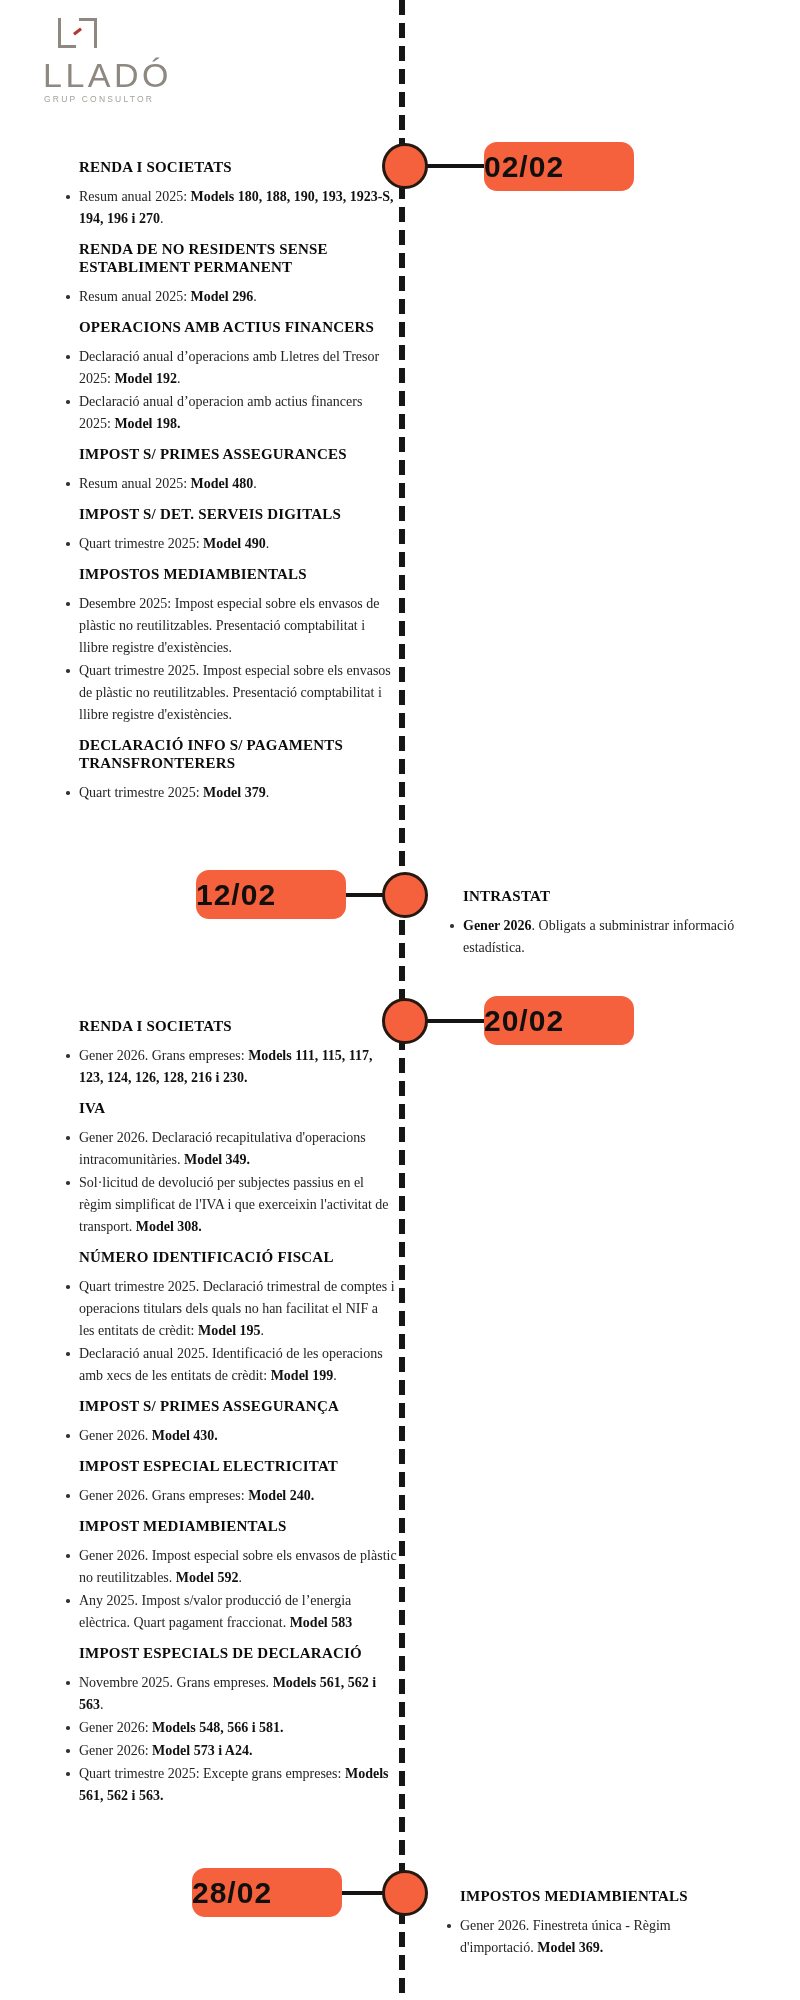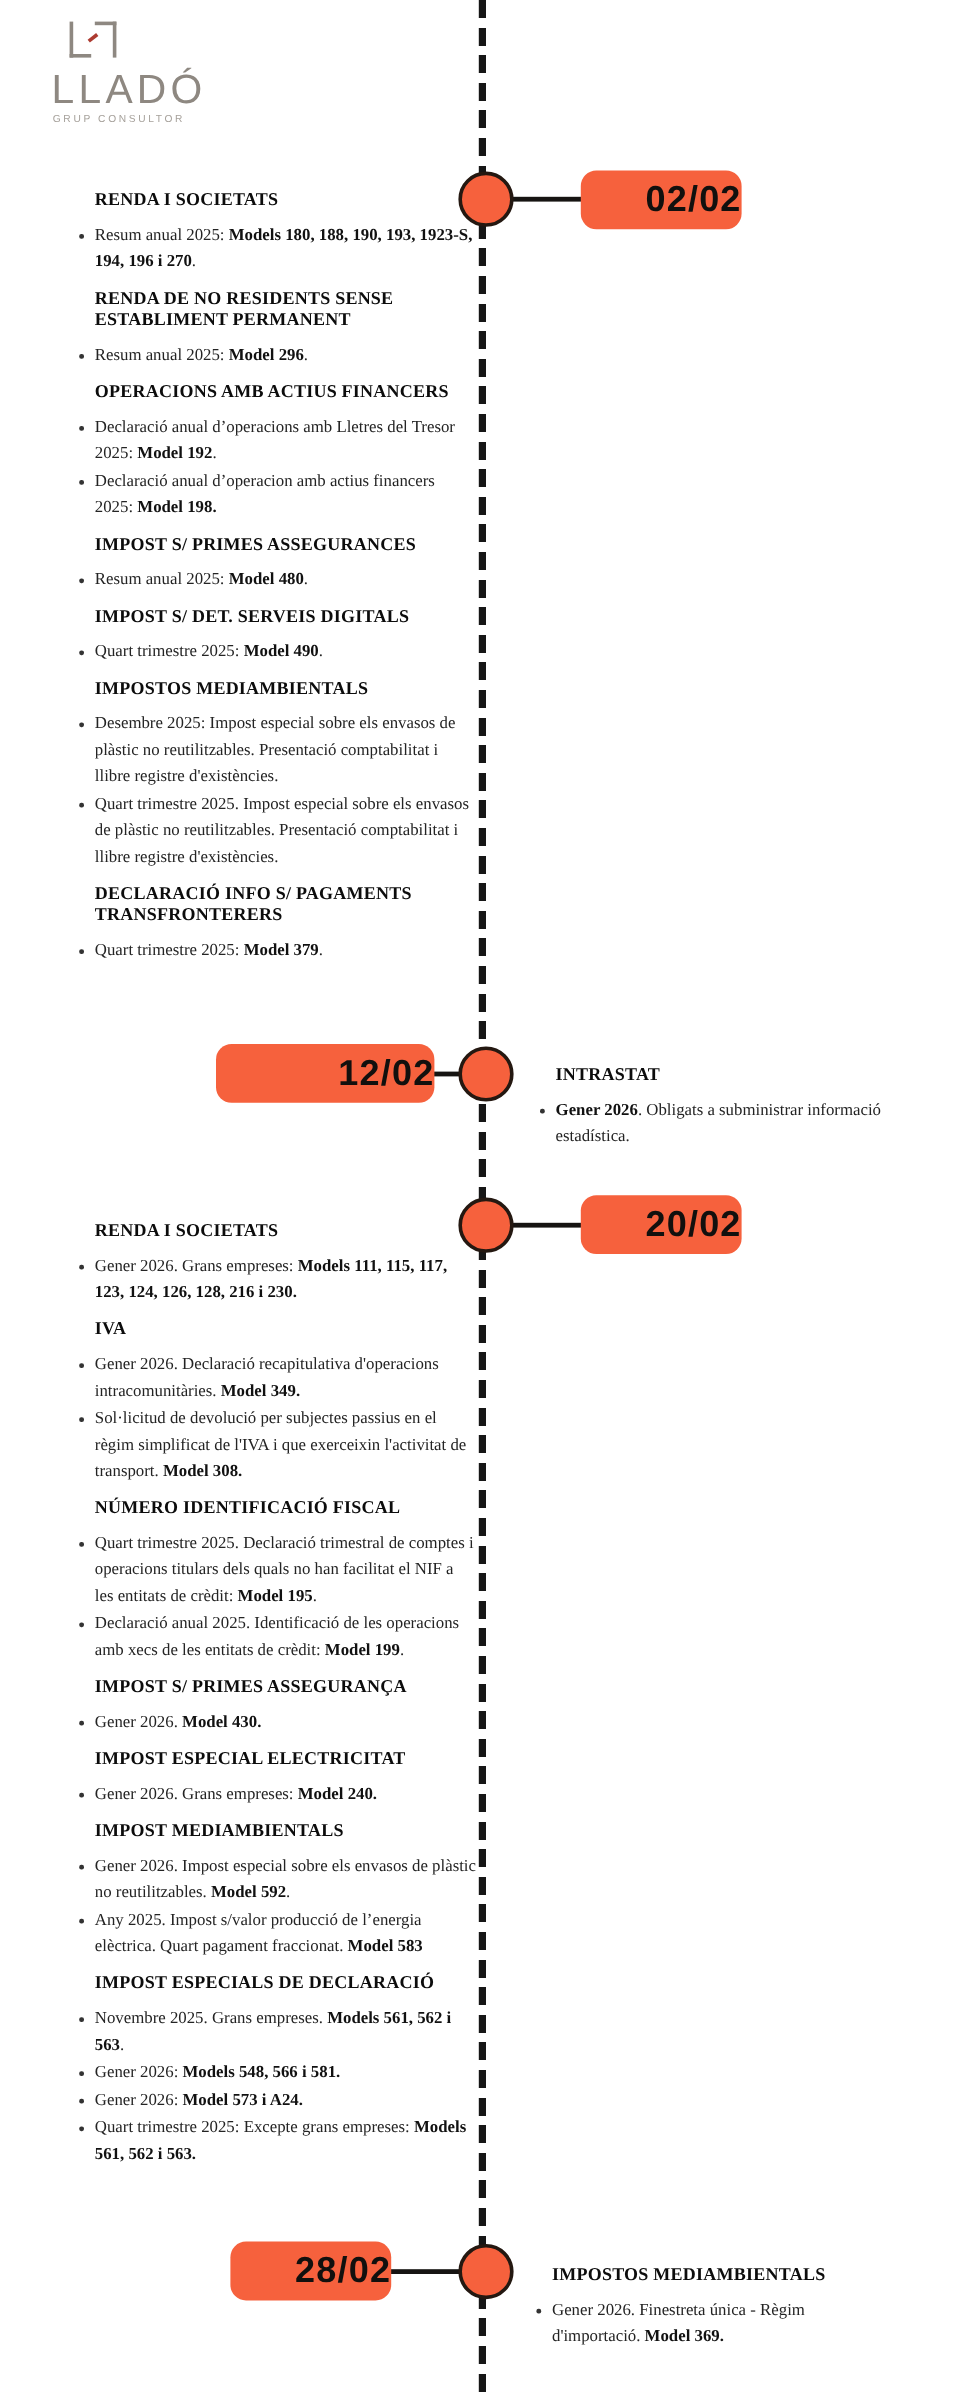--- a/index.html
+++ b/index.html
@@ -5,22 +5,22 @@
   html,body{margin:0;padding:0;background:#ffffff;}
   .canvas{position:relative;width:800px;height:2000px;background:#ffffff;overflow:hidden;
           font-family:"Liberation Sans",sans-serif;color:#242424;}
 
   
   .tl-line{position:absolute;left:399px;top:0;width:6px;height:2000px;
            background:repeating-linear-gradient(to bottom,#161616 0 15px,transparent 15px 23px);}
   .node{position:absolute;width:40px;height:40px;border-radius:50%;
         border:3px solid #241811;background:var(--accent);z-index:3;}
   .connector{position:absolute;height:4px;background:#161412;z-index:2;}
-  .badge{position:absolute;width:134px;height:49px;border-radius:13px;background:var(--accent);
-         display:flex;align-items:center;justify-content:flex-end;z-index:3;}
+  .badge{position:absolute;width:150px;height:49px;border-radius:13px;background:var(--accent);
+         display:flex;align-items:center;justify-content:flex-start;z-index:3;}
   .badge span{font-size:30px;font-weight:bold;letter-spacing:1px;color:#12100e;}
 
   
   .logo-icon{position:absolute;left:52px;top:16px;width:51px;height:33px;}
   .gl-l{position:absolute;left:6px;top:2px;width:15px;height:27px;
         border-left:3px solid #8E8881;border-bottom:3px solid #8E8881;}
   .gl-7{position:absolute;right:6px;top:2px;width:15px;height:27px;
         border-right:3px solid #8E8881;border-top:3px solid #8E8881;}
   .gl-tick{position:absolute;left:21px;top:14px;width:9px;height:3px;background:#AD3B31;
            transform:rotate(-38deg);}
@@ -110,21 +110,21 @@
     <div class="sec">
       <h3 class="sec-title">DECLARACIÓ INFO S/ PAGAMENTS TRANSFRONTERERS</h3>
       <ul class="items">
         <li class="item"><span>Quart trimestre 2025: </span><span class="b">Model 379</span><span>.</span></li>
       </ul>
     </div>
   </section>
 
   <div class="node" style="left:382px;top:872px;"></div>
   <div class="connector" style="left:324px;top:893px;width:62px;"></div>
-  <div class="badge" style="left:180px;top:870px;padding-left:48px;">
+  <div class="badge" style="left:196px;top:870px;">
     <span>12/02</span>
   </div>
 
   <section class="content-block block-b">
     <div class="sec">
       <h3 class="sec-title">INTRASTAT</h3>
       <ul class="items">
         <li class="item"><span class="b">Gener 2026</span><span>. Obligats a subministrar informació estadística.</span></li>
       </ul>
     </div>

